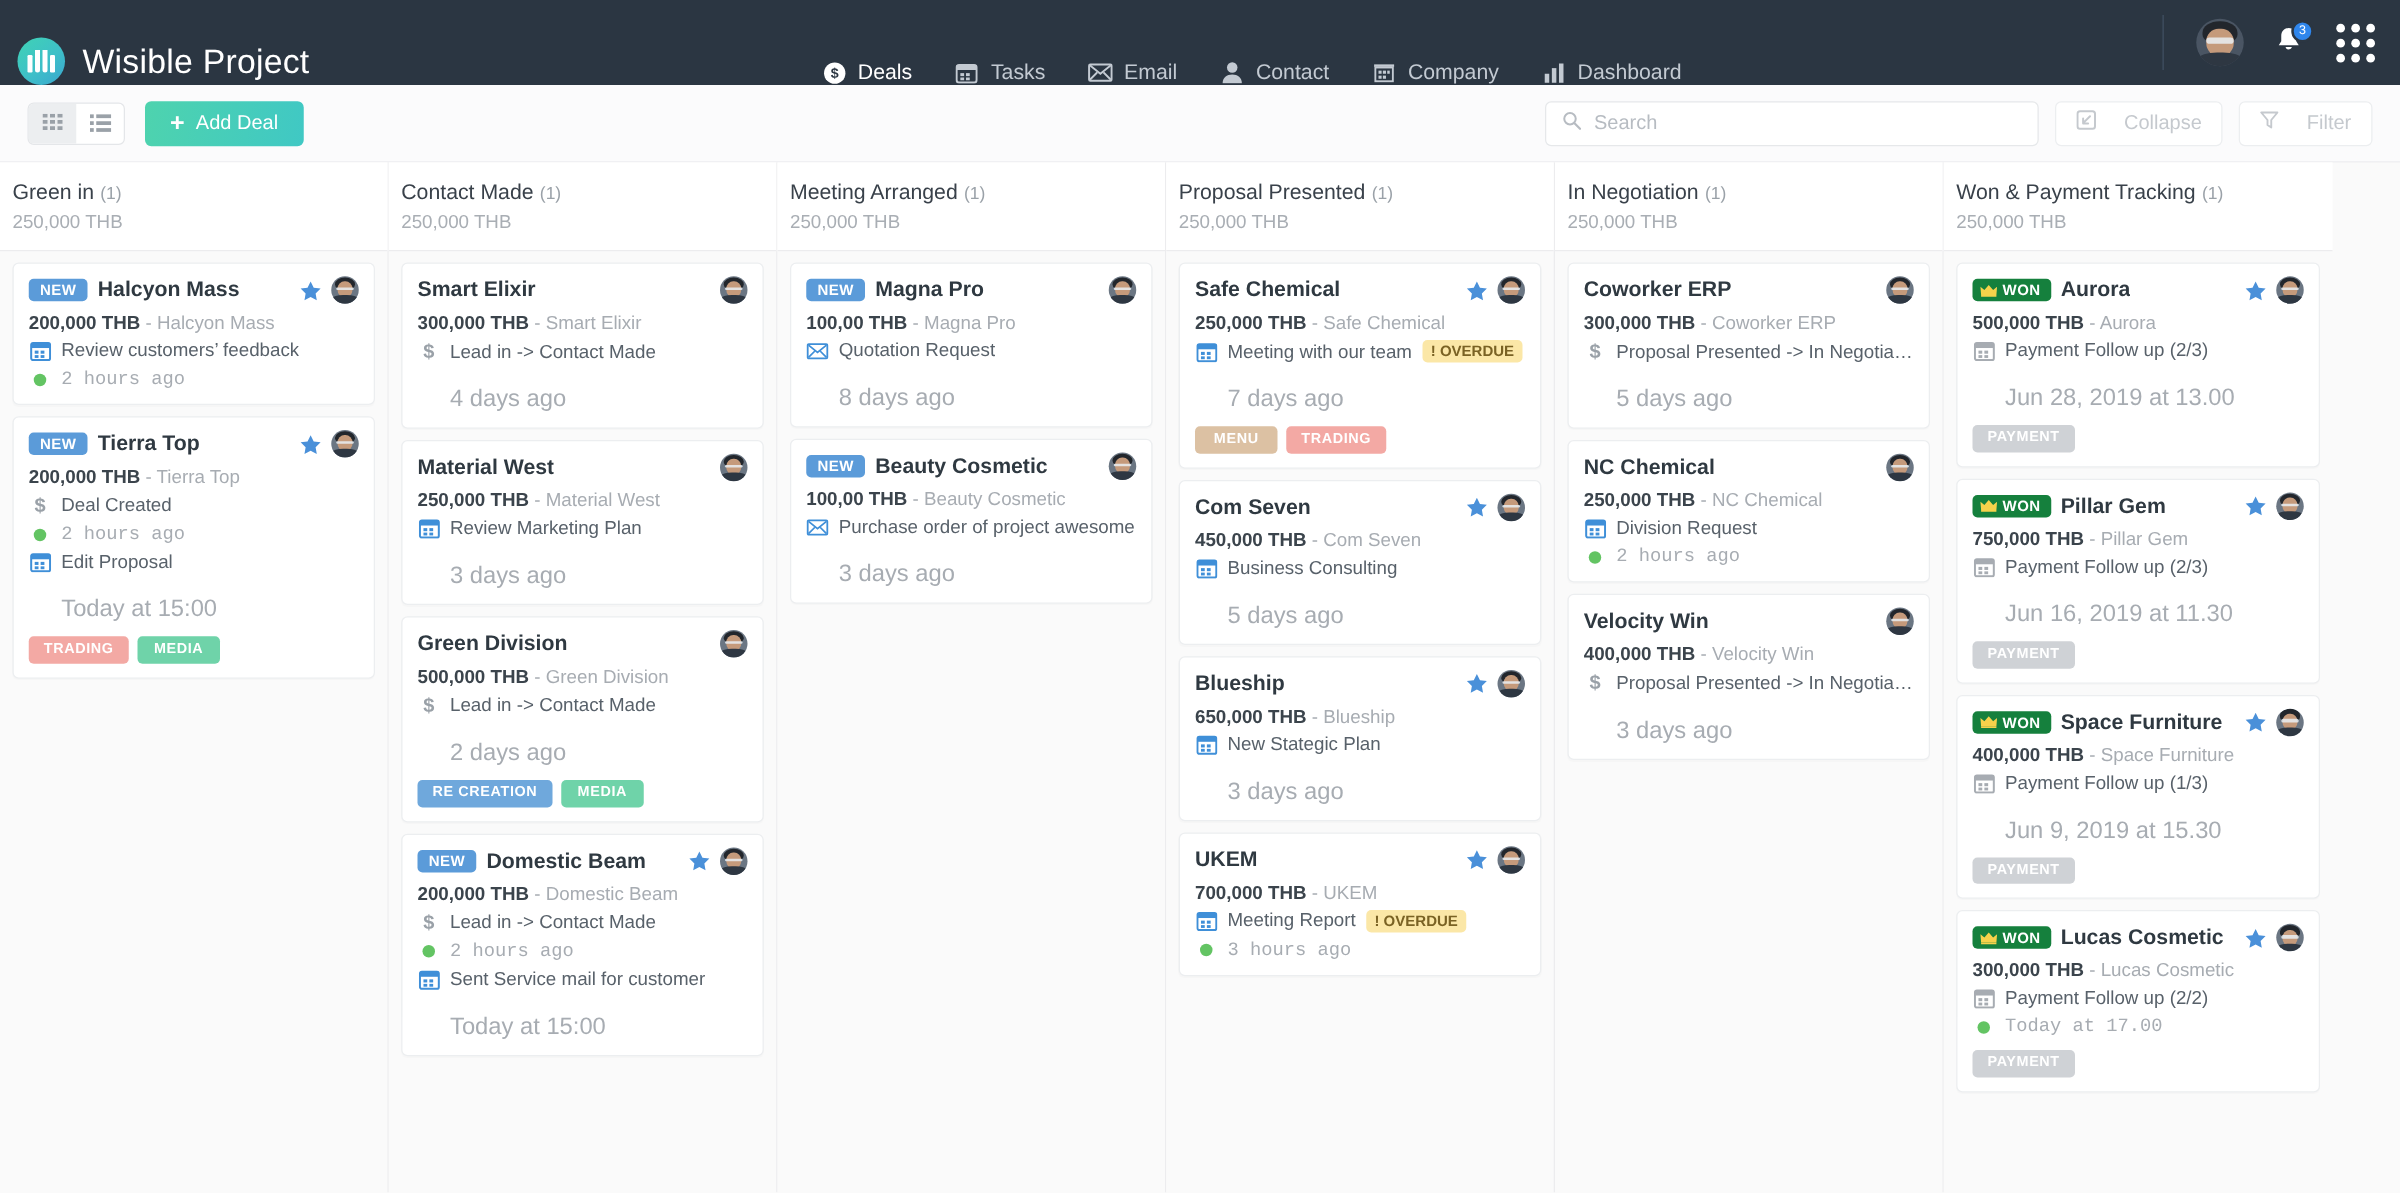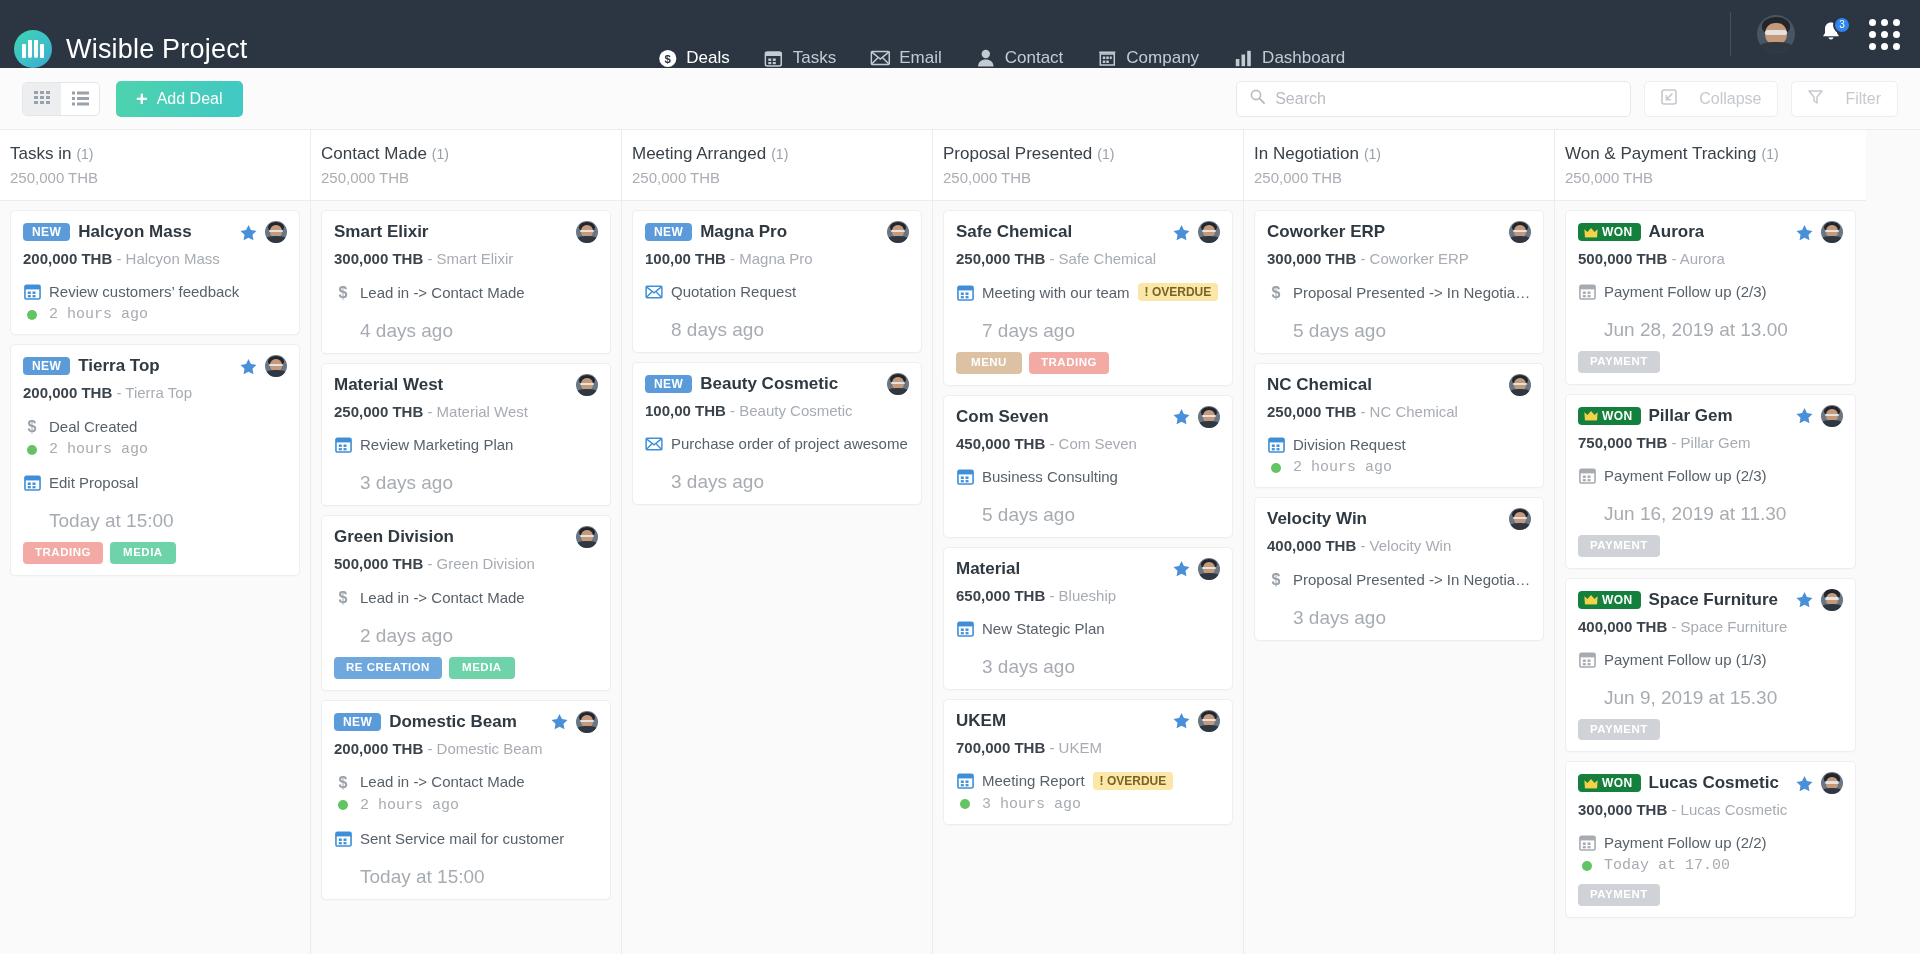--- a/index.html
+++ b/index.html
@@ -148,21 +148,21 @@
   .cardhead .spacer { margin-left: auto; }
   .star { width: 17px; height: 17px; flex: none; cursor: pointer; }
   .avatar-sm {
     width: 22px; height: 22px; border-radius: 50%; overflow: hidden;
     background: #6b7683; flex: none; position: relative;
   }
   .amount { margin-top: 7px; font-size: 15px; color: #4c555e; }
   .amount b { font-weight: 700; color: #3b444c; }
   .amount span { color: #a7acb2; }
   .row {
-    margin-top: 16px; display: flex; align-items: center; gap: 8px; font-size: 15px;
+    margin-top: 5px; display: flex; align-items: center; gap: 8px; font-size: 15px;
     color: #58616a;
   }
   .row .ico { width: 18px; flex: none; display: flex; align-items: center; justify-content: center; }
   .row .txt { white-space: nowrap; overflow: hidden; text-overflow: ellipsis; }
   .overdue {
     background: #fbe7a7; color: #7a6224; font-size: 12px; font-weight: 700;
     border-radius: 4px; padding: 3px 7px; line-height: 1; white-space: nowrap;
   }
   .timerow {
     margin-top: 6px; display: flex; align-items: center; gap: 8px;
@@ -354,21 +354,21 @@
           </svg>
       </span>
       <span>Filter</span>
     </button>
   </div>
 </div>
 
 <div class="board" id="board">
     <div class="column">
       <div class="colhead">
-        <div class="t1"><span>Tasks in</span><span class="cnt">(1)</span></div>
+        <div class="t1"><span>Green in</span><span class="cnt">(1)</span></div>
         <div class="t2">250,000 THB</div>
       </div>
       <div class="collist">
         <div class="card">
           <div class="cardhead">
             <span class="badge-new">NEW</span>
             <span class="cardtitle">Halcyon Mass</span>
             <span class="spacer"></span>
             <svg class="star" viewBox="0 0 20 19">
               <path d="M10 0.8 12.9 6.7 19.4 7.6 14.7 12.2 15.8 18.6 10 15.6 4.2 18.6 5.3 12.2 0.6 7.6 7.1 6.7Z" fill="#4a90d9"></path>
@@ -722,21 +722,21 @@
                 <rect x="4" y="12.8" width="3.2" height="2.4" fill="#3f8fd8"></rect>
                 <rect x="9" y="12.8" width="3.2" height="2.4" fill="#3f8fd8"></rect>
               </svg>
             </span>
             <span class="txt">Business Consulting</span>
           </div>
           <div class="subtime">5 days ago</div>
         </div>
         <div class="card">
           <div class="cardhead">
-            <span class="cardtitle">Material</span>
+            <span class="cardtitle">Blueship</span>
             <span class="spacer"></span>
             <svg class="star" viewBox="0 0 20 19">
               <path d="M10 0.8 12.9 6.7 19.4 7.6 14.7 12.2 15.8 18.6 10 15.6 4.2 18.6 5.3 12.2 0.6 7.6 7.1 6.7Z" fill="#4a90d9"></path>
             </svg>
             <span class="avatar-sm">
               <span class="face">
                 <span class="hair"></span>
                 <span class="skin"></span>
                 <span class="glass"></span>
                 <span class="body"></span>

